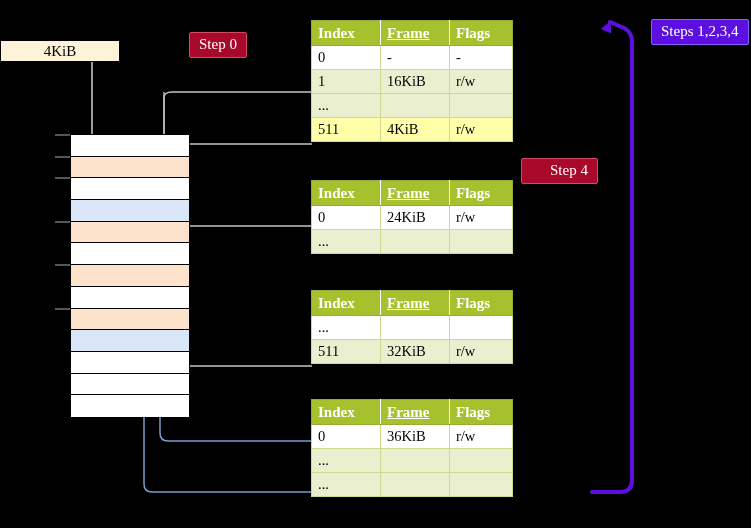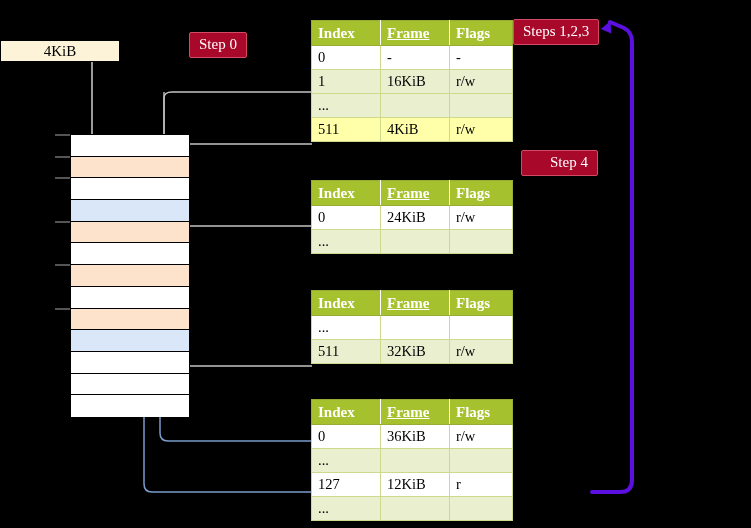--- a/index.html
+++ b/index.html
@@ -116,22 +116,22 @@
   </div>
 
   <div class="tick" style="top:134px;"></div>
   <div class="tick" style="top:156px;"></div>
   <div class="tick" style="top:177px;"></div>
   <div class="tick" style="top:221px;"></div>
   <div class="tick" style="top:264px;"></div>
   <div class="tick" style="top:308px;"></div>
 
   <div class="badge badge-red" style="left:189px;top:32px;">Step 0</div>
-  <div class="badge badge-red" style="left:513px;top:19px;">Steps 1,2,3</div>
-  <div class="badge badge-red" style="left:521px;top:150px;padding-left:28px;">Step 4</div>
+  <div class="badge badge-purple" style="left:651px;top:19px;">Steps 1,2,3,4</div>
+  <div class="badge badge-red" style="left:521px;top:158px;padding-left:28px;">Step 4</div>
 
   <table class="ptable" style="left:311px;top:20px;">
     <thead>
       <tr>
         <th class="c-index">Index</th>
         <th class="c-frame">Frame</th>
         <th class="c-flags">Flags</th>
       </tr>
     </thead>
     <tbody>
@@ -214,25 +214,20 @@
       <tr class="plain">
         <td>0</td>
         <td>36KiB</td>
         <td>r/w</td>
       </tr>
       <tr class="alt">
         <td>...</td>
         <td></td>
         <td></td>
       </tr>
-      <tr class="plain">
-        <td>127</td>
-        <td>12KiB</td>
-        <td>r</td>
-      </tr>
       <tr class="alt">
         <td>...</td>
         <td></td>
         <td></td>
       </tr>
     </tbody>
   </table>
 
 </div>
 

